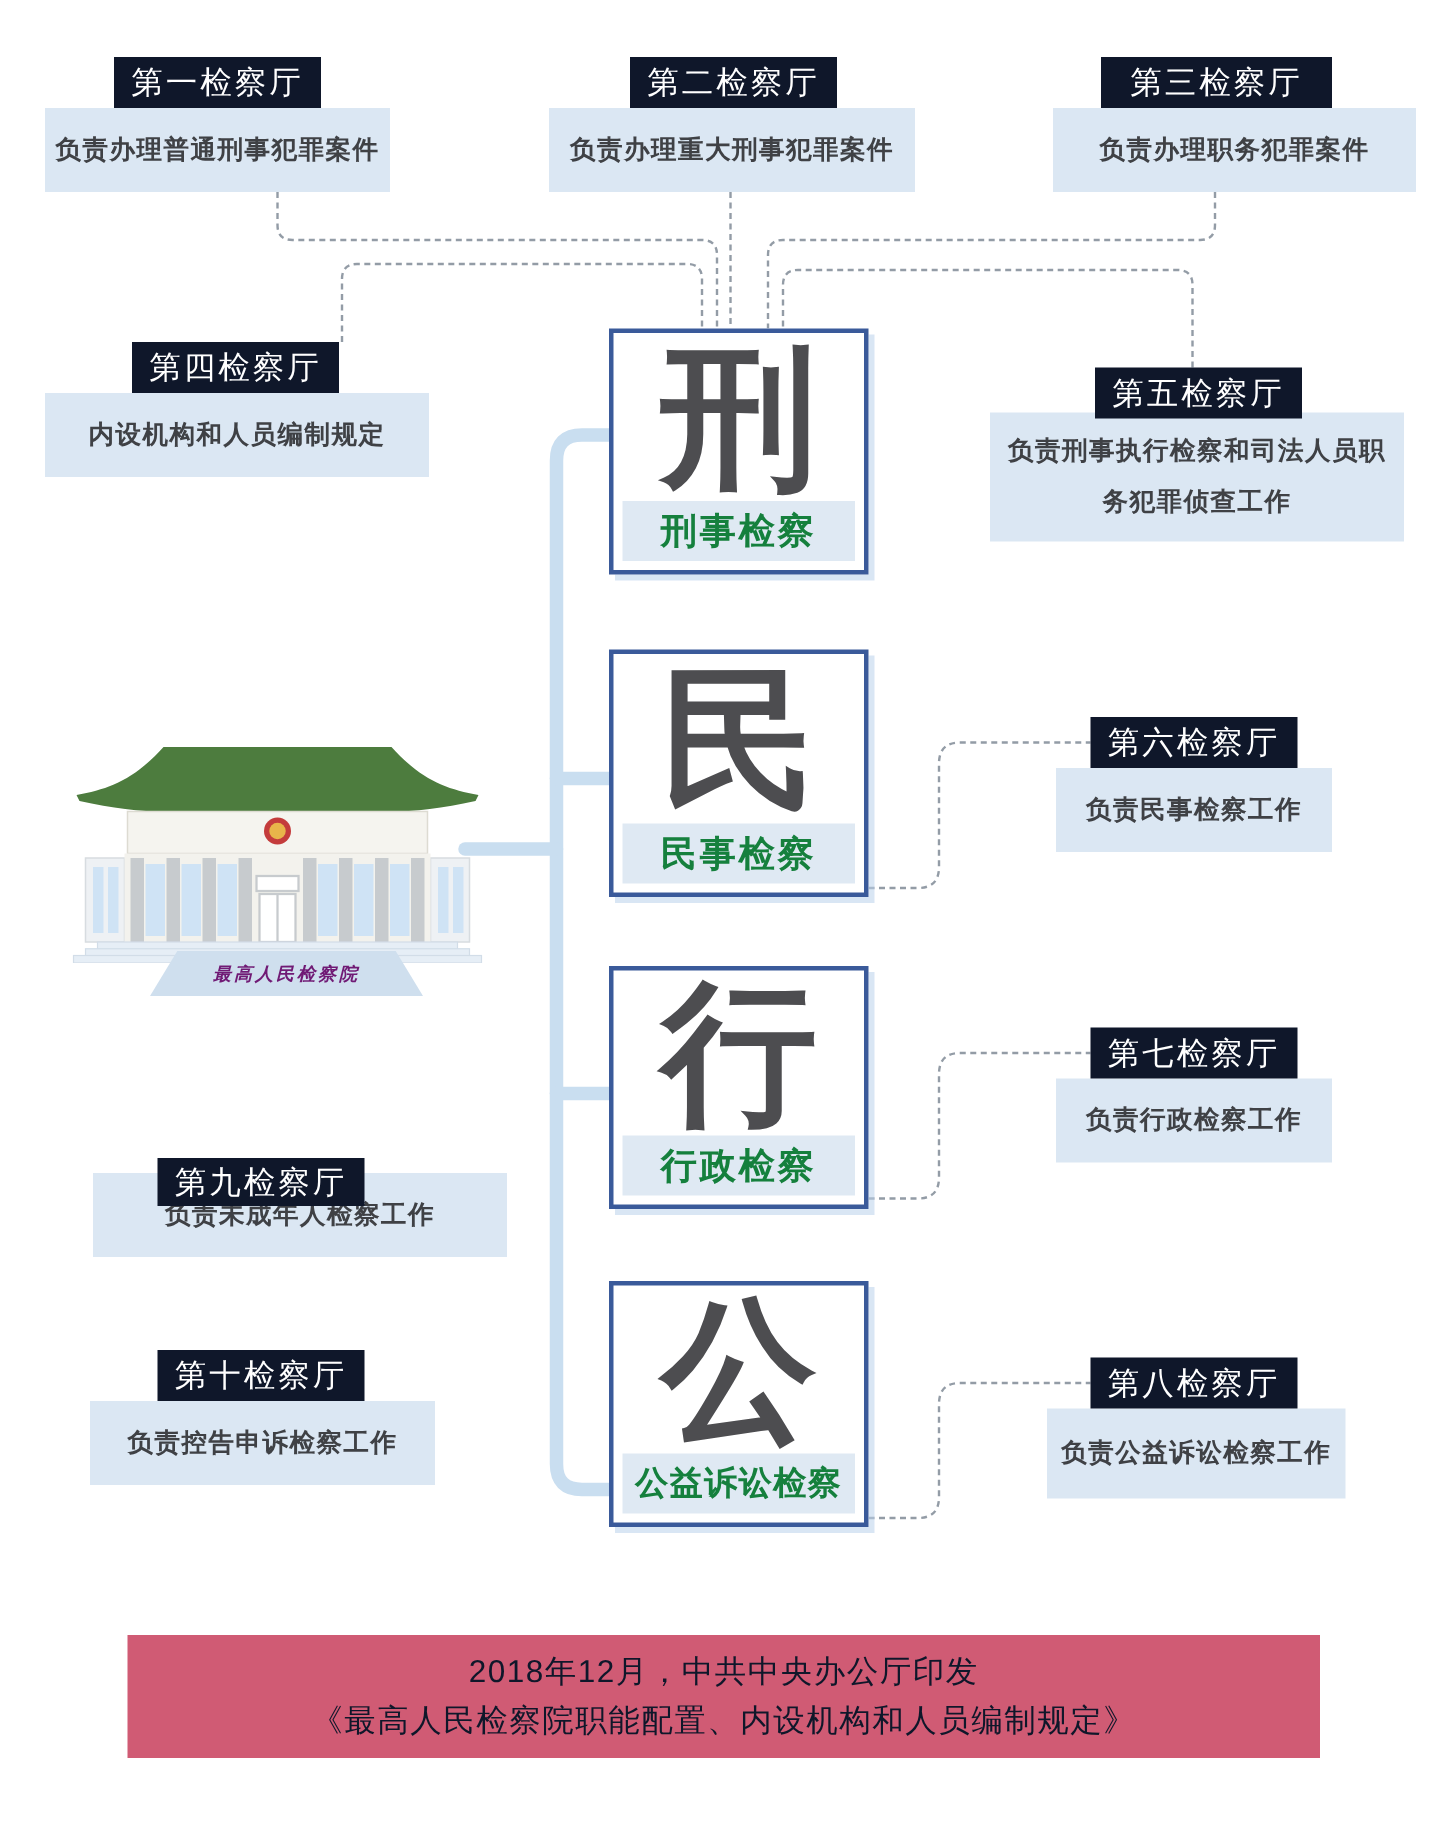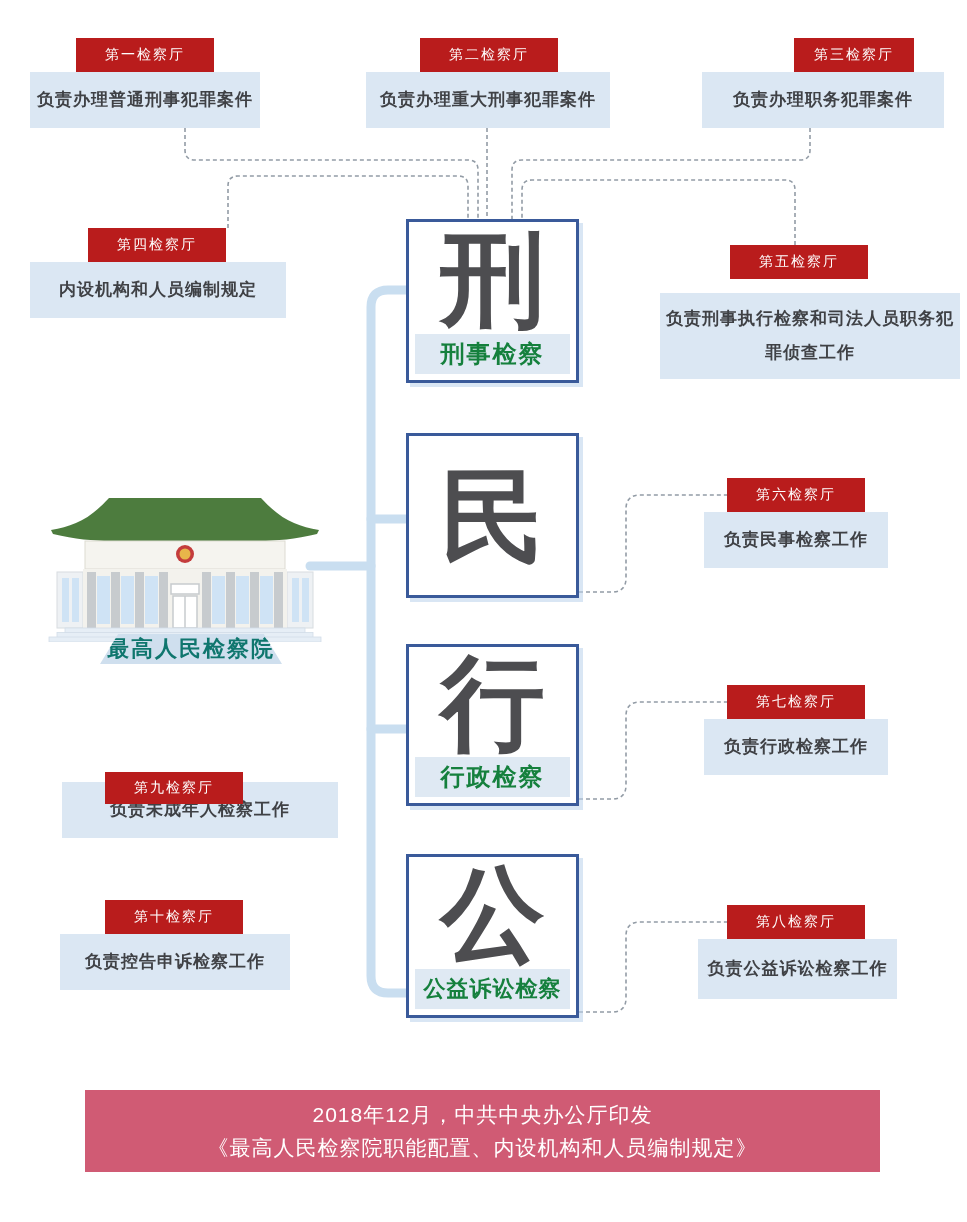--- a/index.html
+++ b/index.html
@@ -3,21 +3,21 @@
 <meta charset="utf-8">
 <style>
   html,body{margin:0;padding:0;background:#ffffff;}
   .canvas{
     position:relative;width:967px;height:1222px;background:#ffffff;overflow:hidden;
     font-family:"Liberation Sans", sans-serif;
   }
   .wires{position:absolute;left:0;top:0;width:967px;height:1222px;pointer-events:none;}
   .abs{position:absolute;box-sizing:border-box;}
   .dept-header{
-    background:#b91c1c;color:#ffffff;font-size:14px;font-weight:500;letter-spacing:2px;
+    background:#0f172a;color:#ffffff;font-size:21px;font-weight:500;letter-spacing:2px;
     display:flex;align-items:center;justify-content:center;z-index:2;
   }
   .dept-body{
     background:#dbe7f3;color:#3f4145;font-size:17px;font-weight:600;letter-spacing:1px;
     display:flex;align-items:center;justify-content:center;text-align:center;
     line-height:30px;z-index:1;padding:0 6px;
   }
   .center-box{
     left:406px;width:173px;background:#ffffff;border:3px solid #3a5a9a;
     box-shadow:4px 4px 0 rgba(185,210,235,.55);
@@ -27,28 +27,28 @@
     flex:1;display:flex;align-items:center;justify-content:center;
     font-family:"Liberation Serif","DejaVu Serif",serif;
     font-size:104px;font-weight:700;color:#4d4d50;line-height:1;padding-top:4px;
   }
   .center-label{
     height:40px;margin:0 6px 6px 6px;background:#dfe9f3;
     display:flex;align-items:center;justify-content:center;
     color:#15803d;font-weight:700;font-size:24px;letter-spacing:2px;
   }
   .building-label{
-    background:#cfdfee;color:#0f766e;font-weight:700;font-size:22px;letter-spacing:2px;
+    background:#cfdfee;color:#701a75;font-weight:700;font-size:12px;letter-spacing:2px;
     display:flex;align-items:center;justify-content:center;
-    clip-path:polygon(10% 0,90% 0,100% 100%,0 100%);z-index:2;
+    clip-path:polygon(10% 0,90% 0,100% 100%,0 100%);z-index:2;font-style:italic;
   }
   .banner{
     left:85px;top:1090px;width:795px;height:82px;background:#d05b74;
     display:flex;flex-direction:column;align-items:center;justify-content:center;
-    color:#ffffff;font-size:21px;letter-spacing:1px;line-height:33px;z-index:2;
+    color:#0f172a;font-size:21px;letter-spacing:1px;line-height:33px;z-index:2;
   }
 </style>
 </head>
 <body>
 
 <div class="canvas">
 
   <svg class="wires" viewBox="0 0 967 1222">
 
     <g stroke="#c9def0" stroke-width="9" fill="none" stroke-linecap="round" stroke-linejoin="round">
@@ -69,28 +69,28 @@
       <path d="M579,1012 H612 Q626,1012 626,998 V936 Q626,922 640,922 H727"></path>
     </g>
   </svg>
 
   <div class="abs dept-header" style="left:76px;top:38px;width:138px;height:34px">第一检察厅</div>
   <div class="abs dept-body" style="left:30px;top:72px;width:230px;height:56px">负责办理普通刑事犯罪案件</div>
 
   <div class="abs dept-header" style="left:420px;top:38px;width:138px;height:34px">第二检察厅</div>
   <div class="abs dept-body" style="left:366px;top:72px;width:244px;height:56px">负责办理重大刑事犯罪案件</div>
 
-  <div class="abs dept-header" style="left:794px;top:38px;width:120px;height:34px">第三检察厅</div>
+  <div class="abs dept-header" style="left:734px;top:38px;width:154px;height:34px">第三检察厅</div>
   <div class="abs dept-body" style="left:702px;top:72px;width:242px;height:56px">负责办理职务犯罪案件</div>
 
   <div class="abs dept-header" style="left:88px;top:228px;width:138px;height:34px">第四检察厅</div>
   <div class="abs dept-body" style="left:30px;top:262px;width:256px;height:56px">内设机构和人员编制规定</div>
 
   <div class="abs dept-header" style="left:730px;top:245px;width:138px;height:34px">第五检察厅</div>
-  <div class="abs dept-body" style="left:660px;top:293px;width:300px;height:86px;line-height:34px">负责刑事执行检察和司法人员职务犯罪侦查工作</div>
+  <div class="abs dept-body" style="left:660px;top:275px;width:276px;height:86px;line-height:34px">负责刑事执行检察和司法人员职务犯罪侦查工作</div>
 
   <div class="abs dept-header" style="left:727px;top:478px;width:138px;height:34px">第六检察厅</div>
   <div class="abs dept-body" style="left:704px;top:512px;width:184px;height:56px">负责民事检察工作</div>
 
   <div class="abs dept-header" style="left:727px;top:685px;width:138px;height:34px">第七检察厅</div>
   <div class="abs dept-body" style="left:704px;top:719px;width:184px;height:56px">负责行政检察工作</div>
 
   <div class="abs dept-header" style="left:727px;top:905px;width:138px;height:34px">第八检察厅</div>
   <div class="abs dept-body" style="left:698px;top:939px;width:199px;height:60px">负责公益诉讼检察工作</div>
 
@@ -99,20 +99,21 @@
 
   <div class="abs dept-header" style="left:105px;top:900px;width:138px;height:34px">第十检察厅</div>
   <div class="abs dept-body" style="left:60px;top:934px;width:230px;height:56px">负责控告申诉检察工作</div>
 
   <div class="abs center-box" style="top:219px;height:164px">
     <div class="center-char">刑</div>
     <div class="center-label">刑事检察</div>
   </div>
   <div class="abs center-box" style="top:433px;height:165px">
     <div class="center-char">民</div>
+    <div class="center-label">民事检察</div>
   </div>
   <div class="abs center-box" style="top:644px;height:162px">
     <div class="center-char">行</div>
     <div class="center-label">行政检察</div>
   </div>
   <div class="abs center-box" style="top:854px;height:164px">
     <div class="center-char">公</div>
     <div class="center-label" style="font-size:22px;letter-spacing:1px">公益诉讼检察</div>
   </div>
 

